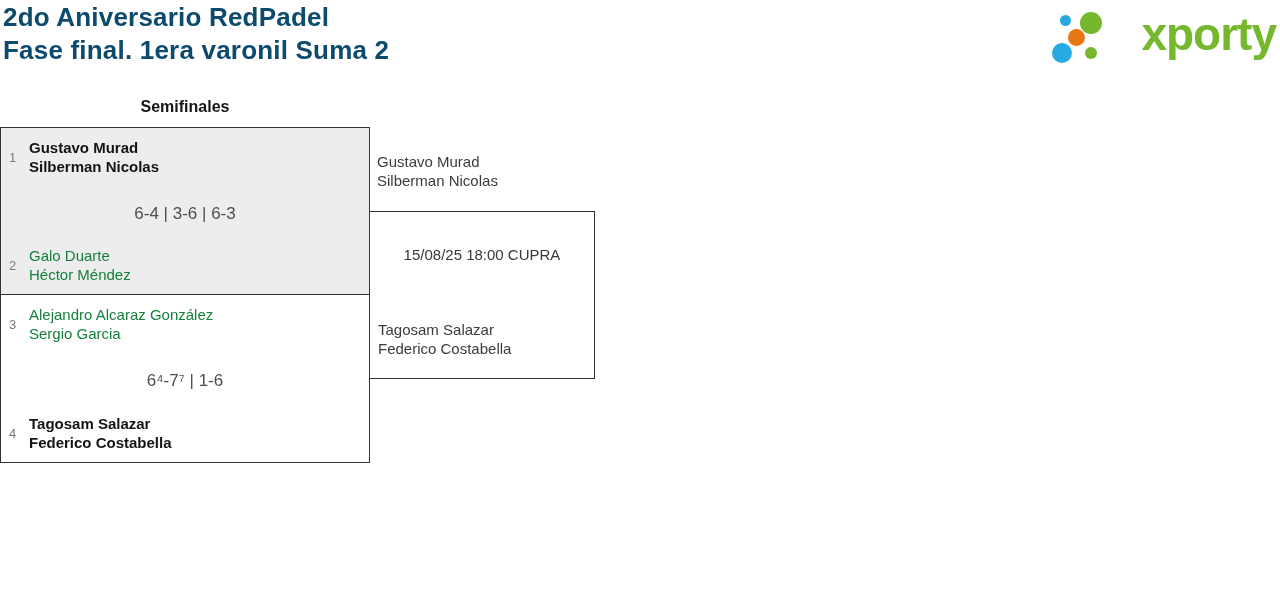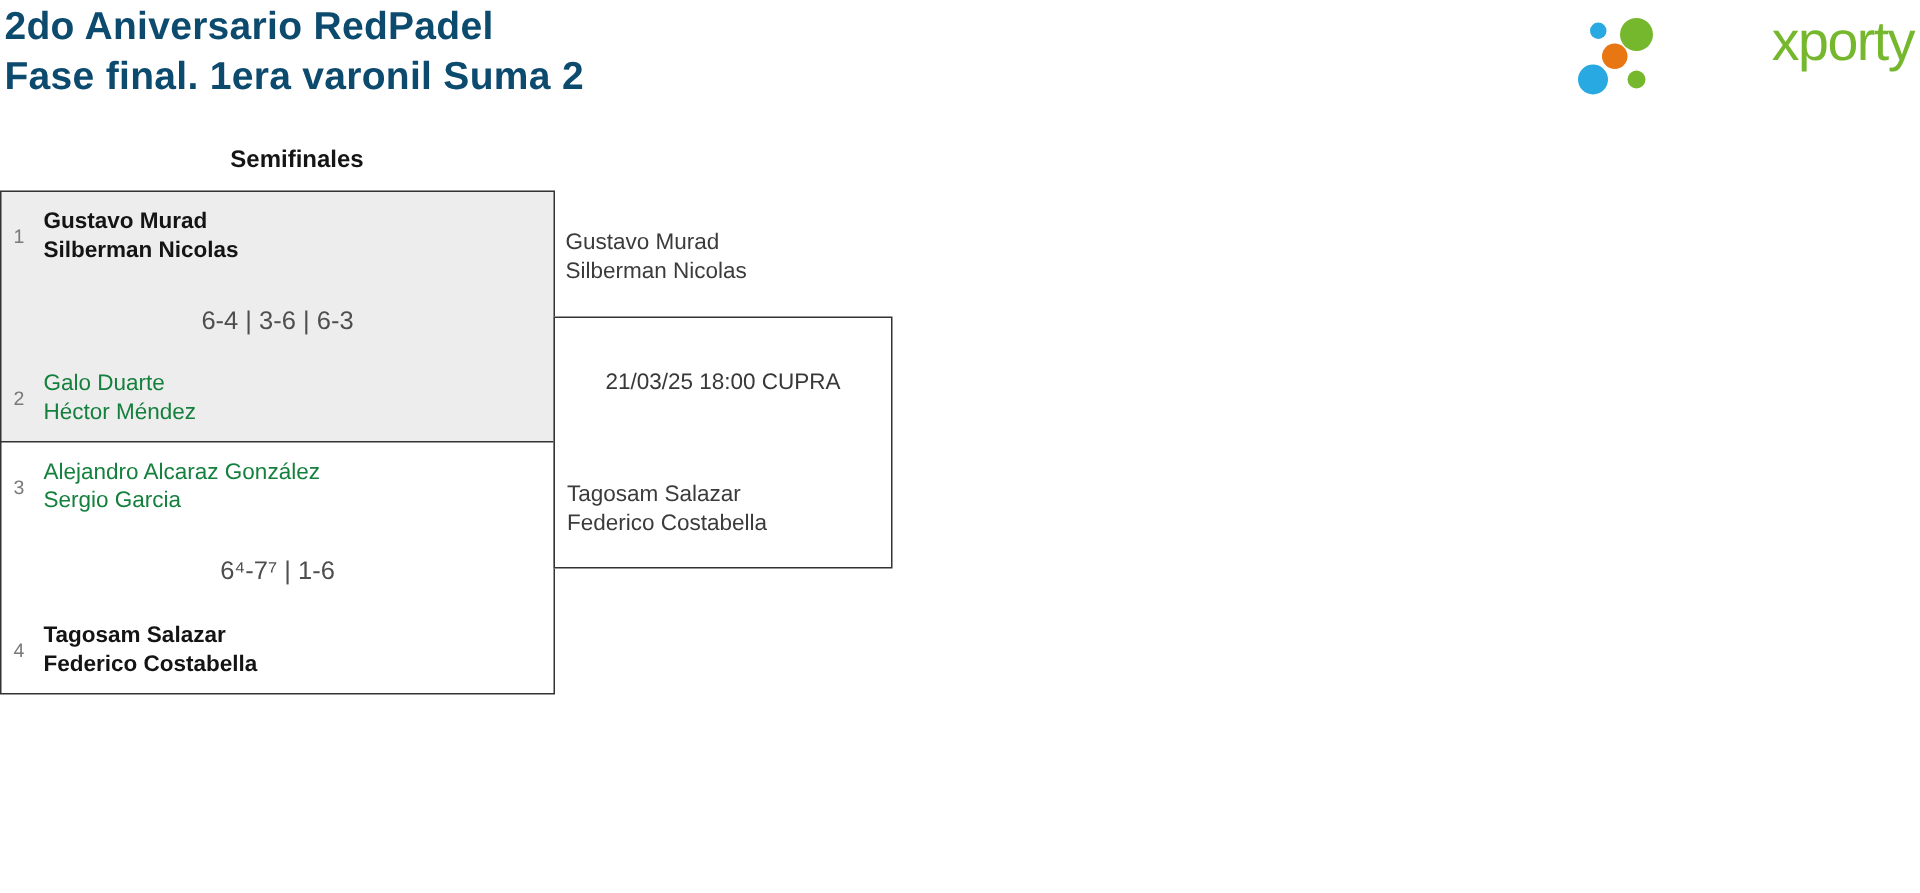--- a/index.html
+++ b/index.html
@@ -29,37 +29,37 @@
   .dot { position: absolute; border-radius: 50%; }
   .dot-blue-sm   { left: 10px; top: 12px; width: 11px; height: 11px; background: #29a9e1; }
   .dot-green-lg  { left: 30px; top:  9px; width: 22px; height: 22px; background: #76b82d; }
   .dot-orange    { left: 18px; top: 26px; width: 17px; height: 17px; background: #e87613; }
   .dot-blue-lg   { left:  2px; top: 40px; width: 20px; height: 20px; background: #29a9e1; }
   .dot-green-sm  { left: 35px; top: 44px; width: 12px; height: 12px; background: #76b82d; }
   .logo-text {
     position: absolute;
     right: 4px;
     top: 4px;
-    font-size: 37px;
-    font-weight: 400;
+    font-size: 46px;
+    font-weight: 700;
     letter-spacing: -1px;
     color: #76b82d;
   }
 
   
   .round-label {
     position: absolute;
     top: 97px;
     font-size: 16px;
     line-height: 20px;
     font-weight: 700;
     color: #151515;
     text-align: center;
   }
-  .round-label.semis { left: 0; width: 370px; margin-left: 13px; }
+  .round-label.semis { left: 0; width: 370px; }
   .round-label.final-label { left: 369px; width: 226px; }
 
   
   .match-box {
     position: absolute;
     left: 0;
     width: 370px;
     border: 1px solid #333333;
     box-sizing: border-box;
     background: #ffffff;
@@ -200,21 +200,21 @@
     </div>
   </div>
 
   <div class="final-cell">
     <div class="final-team ft1">
       <div class="player">Gustavo Murad</div>
       <div class="player">Silberman Nicolas</div>
     </div>
     <div class="final-box">
       <div class="schedule-zone">
-        <span class="schedule">21/03/25 18:00 CUPRA</span>
+        <span class="schedule">15/08/25 18:00 CUPRA</span>
       </div>
       <div class="final-team ft2">
         <div class="player">Tagosam Salazar</div>
         <div class="player">Federico Costabella</div>
       </div>
     </div>
   </div>
 
 </div>
 

